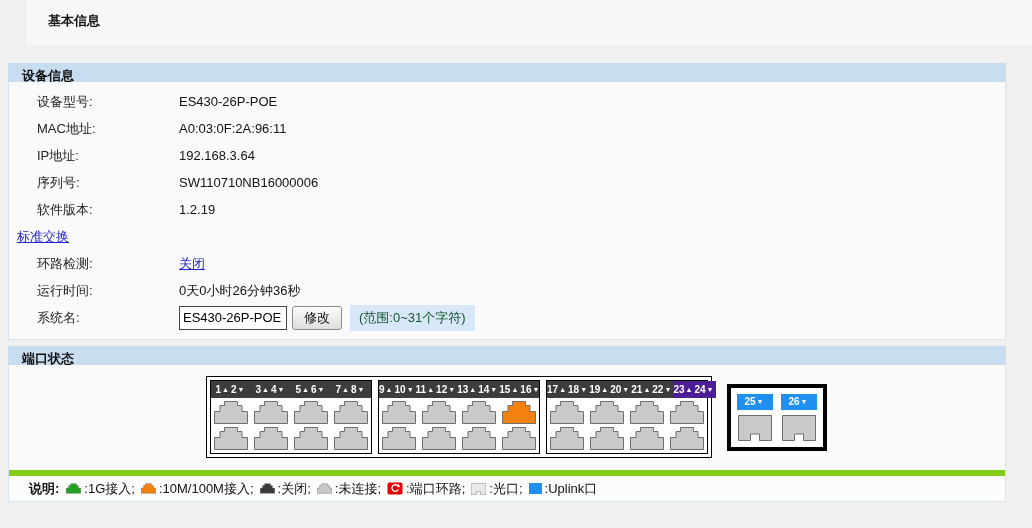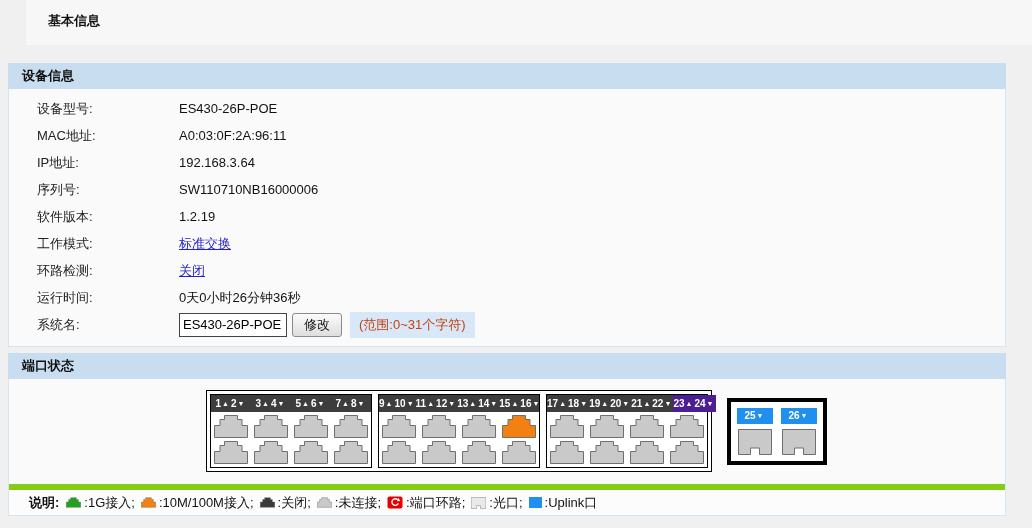--- a/index.html
+++ b/index.html
@@ -2,37 +2,37 @@
 <html><head>
 <meta charset="utf-8">
 <style>
   html,body{margin:0;padding:0;width:1032px;height:528px;overflow:hidden;
     background:#f0f0f0;font-family:"Liberation Sans","DejaVu Sans",sans-serif;}
   .topbar{height:45px;background:#f7f7f7;margin-left:26px;}
   .page-title{padding:12px 0 0 22px;font-size:13px;font-weight:bold;color:#111;}
 
   .panel{margin:18px 26px 0 8px;width:998px;box-sizing:border-box;}
   .section{margin-bottom:6px;}
-  .section-header{height:26px;line-height:26px;background:#c9ddf1;font-size:13px;
+  .section-header{height:19px;line-height:26px;background:#c9ddf1;font-size:13px;
     font-weight:bold;color:#101010;padding-left:14px;}
   .section-body{background:#fafafa;border:1px solid #d7e5f3;border-top:none;}
 
   .device-body{padding:6px 0 8px 8px;}
   .info-row{height:27px;display:flex;align-items:center;font-size:13px;}
   .info-label{width:162px;padding-left:20px;box-sizing:border-box;color:#222;}
   .info-value{color:#111;}
   a.info-link{color:#2323cc;text-decoration:underline;cursor:pointer;}
 
   .sys-wrap{display:flex;align-items:center;}
   .sysname-input{width:100px;height:20px;border:1px solid #444;background:#fff;
     font-size:13px;padding:1px 3px;font-family:"Liberation Sans","DejaVu Sans",sans-serif;}
   .modify-btn{margin-left:5px;height:24px;padding:0 11px;font-size:13px;color:#111;
     border:1px solid #8a8a8a;border-radius:3px;background:linear-gradient(#fbfbfb,#dedede);
     font-family:"Liberation Sans","DejaVu Sans",sans-serif;cursor:pointer;}
-  .hint{margin-left:8px;background:#d9e8f8;padding:4px 9px;font-size:13px;color:#c2410c;}
+  .hint{margin-left:8px;background:#d9e8f8;padding:4px 9px;font-size:13px;color:#14532d;}
 
   .ports-wrap{padding:11px 0 12px 197px;display:flex;align-items:center;}
   .outer-box{border:1px solid #000;background:#fff;padding:3px;display:flex;gap:6px;}
   .pgroup{border:1px solid #000;width:162px;box-sizing:border-box;background:#fff;}
   .pgroup-header{height:17px;background:#3d3d3d;display:flex;}
   .pair{flex:1;display:flex;align-items:center;justify-content:center;color:#fff;
     font-size:10px;font-weight:bold;}
   .pair.hl{background:#4c1d95;text-align:center;}
   .pnum{letter-spacing:0;}
   .tri{font-size:7px;margin:0 2px 0 1px;}
@@ -81,21 +81,20 @@
           </div>
           <div class="info-row">
             <span class="info-label">序列号:</span>
             <span class="info-value">SW110710NB16000006</span>
           </div>
           <div class="info-row">
             <span class="info-label">软件版本:</span>
             <span class="info-value">1.2.19</span>
           </div>
           <div class="info-row">
-            <span class="info-label">工作模式:</span>
             <a class="info-link" href="#">标准交换</a>
           </div>
           <div class="info-row">
             <span class="info-label">环路检测:</span>
             <a class="info-link" href="#">关闭</a>
           </div>
           <div class="info-row">
             <span class="info-label">运行时间:</span>
             <span class="info-value">0天0小时26分钟36秒</span>
           </div>

